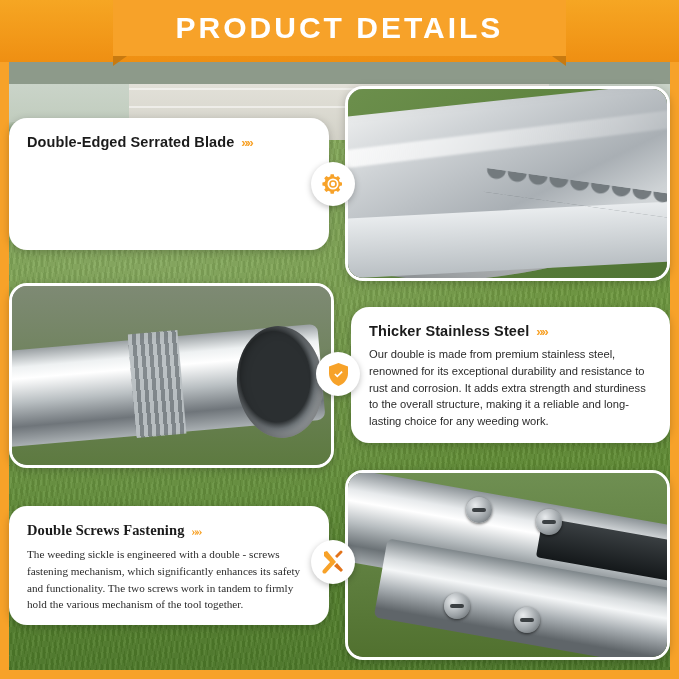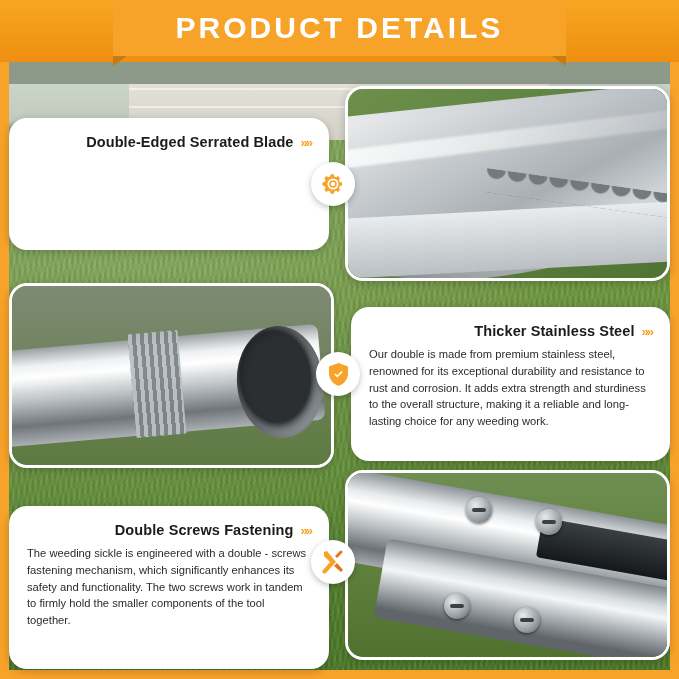--- a/index.html
+++ b/index.html
@@ -141,21 +141,20 @@
   }
   .card-title {
     font-size: 14.5px;
     font-weight: bold;
     color: #1b1b1b;
     display: flex;
     align-items: baseline;
     gap: 7px;
     margin-bottom: 7px;
     letter-spacing: .1px;
-    justify-content: flex-end;
   }
   .chev {
     color: #f7a229;
     font-size: 13px;
     font-weight: bold;
     letter-spacing: -2px;
   }
   .card-body {
     font-size: 11.2px;
     line-height: 1.5;
@@ -347,21 +346,21 @@
   </div>
 
   <div class="card photo-card" style="left:9px; top:283px; width:325px; height:185px;">
     <div class="tube-wrap">
       <div class="tube"></div>
       <div class="tube-rings"></div>
       <div class="tube-end"></div>
     </div>
   </div>
 
-  <div class="card text-card" style="left:351px; top:307px; width:319px; height:154px;">
+  <div class="card text-card" style="left:351px; top:307px; width:319px; height:136px;">
     <div class="card-title">
       <span>Thicker Stainless Steel</span>
       <span class="chev">»»</span>
     </div>
     <div class="card-body">Our double is made from premium stainless steel, renowned for its exceptional durability and resistance to rust and corrosion.  It adds extra strength and sturdiness to the overall structure, making it a reliable and long-lasting choice for any weeding work.</div>
   </div>
 
   <div class="icon-badge" style="left:316px; top:352px;">
     <svg width="23" height="25" viewBox="0 0 23 25">
       <path fill="#f7a229" d="M11.5 1L2 4.4v7.2c0 5.5 3.9 10.6 9.5 12.4 5.6-1.8 9.5-6.9 9.5-12.4V4.4L11.5 1z"></path>
@@ -374,26 +373,26 @@
       <div class="screw-tube"></div>
       <div class="screw-dark"></div>
       <div class="screw-tube2"></div>
       <div class="bolt" style="left:118px; top:24px;"></div>
       <div class="bolt" style="left:188px; top:36px;"></div>
       <div class="bolt" style="left:96px; top:120px;"></div>
       <div class="bolt" style="left:166px; top:134px;"></div>
     </div>
   </div>
 
-  <div class="card text-card" style="left:9px; top:506px; width:320px; height:163px;">
+  <div class="card text-card" style="left:9px; top:506px; width:320px; height:119px;font-family:Liberation Serif, serif;">
     <div class="card-title">
       <span>Double Screws Fastening</span>
       <span class="chev">»»</span>
     </div>
-    <div class="card-body">The weeding sickle is engineered with a double - screws fastening mechanism, which significantly enhances its safety and functionality. The two screws work in tandem to firmly hold the smaller components of the tool together.</div>
+    <div class="card-body">The weeding sickle is engineered with a double - screws fastening mechanism, which significantly enhances its safety and functionality. The two screws work in tandem to firmly hold the various mechanism of the tool together.</div>
   </div>
 
   <div class="icon-badge" style="left:311px; top:540px;">
     <svg width="26" height="26" viewBox="0 0 26 26">
       <path fill="#f7a229" d="M4 3l3-1 9 11-3 3L4 7z"></path>
       <path fill="#e2731a" d="M20 2l-5 5 2 2 5-5c.7-.7.7-1.3 0-2s-1.3-.7-2 0z"></path>
       <path fill="#f7a229" d="M6 24l8-9-3-3-8 9c-.8.9-.8 2.2 0 3s2.2.8 3 0z"></path>
       <path fill="#e2731a" d="M17 14l6 7-2 2-7-6z"></path>
     </svg>
   </div>

